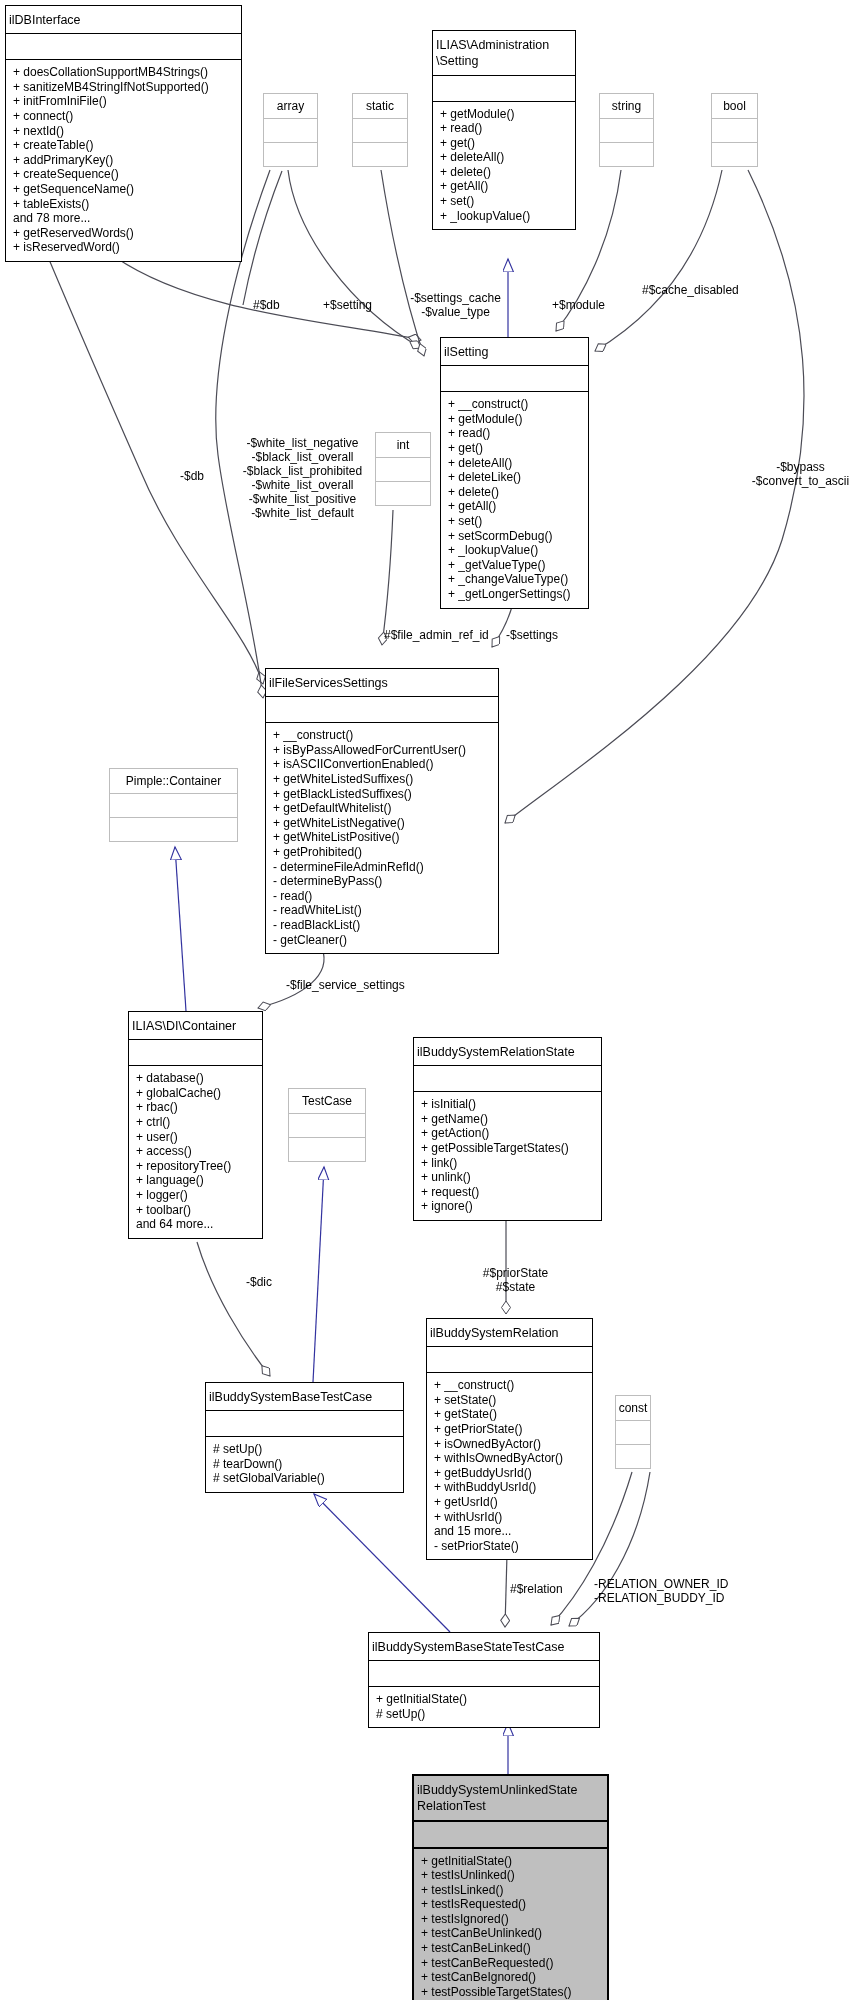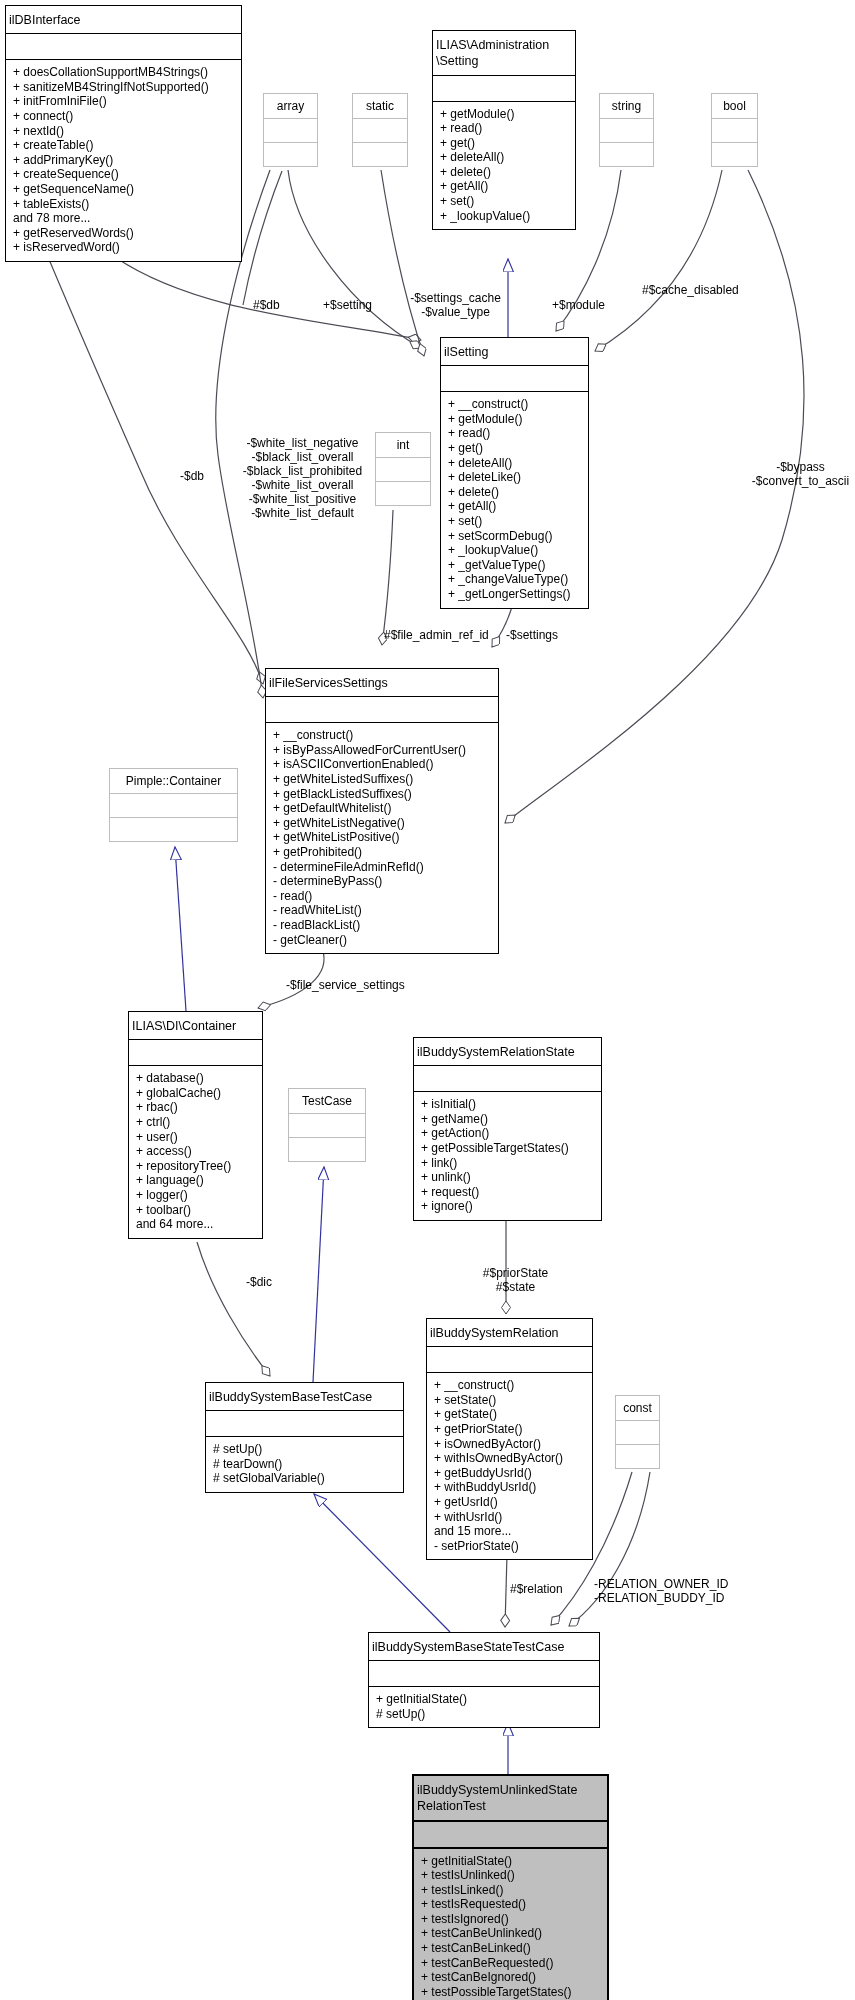--- a/index.html
+++ b/index.html
@@ -236,21 +236,21 @@
         <div class="mm">+ withIsOwnedByActor()</div>
         <div class="mm">+ getBuddyUsrId()</div>
         <div class="mm">+ withBuddyUsrId()</div>
         <div class="mm">+ getUsrId()</div>
         <div class="mm">+ withUsrId()</div>
         <div class="mm">and 15 more...</div>
         <div class="mm">- setPriorState()</div>
       </div>
   </div>
 
-  <div class="tb" style="left:615px;top:1395px;width:45px">
+  <div class="tb" style="left:615px;top:1395px;width:36px">
     <div class="t">const</div>
     <div class="a"></div>
     <div class="a2"></div>
   </div>
 
   <div class="uml" style="left:205px;top:1382px;width:199px">
     <div class="t">ilBuddySystemBaseTestCase</div>
     <div class="a"></div>
     <div class="m">
         <div class="mm"># setUp()</div>

